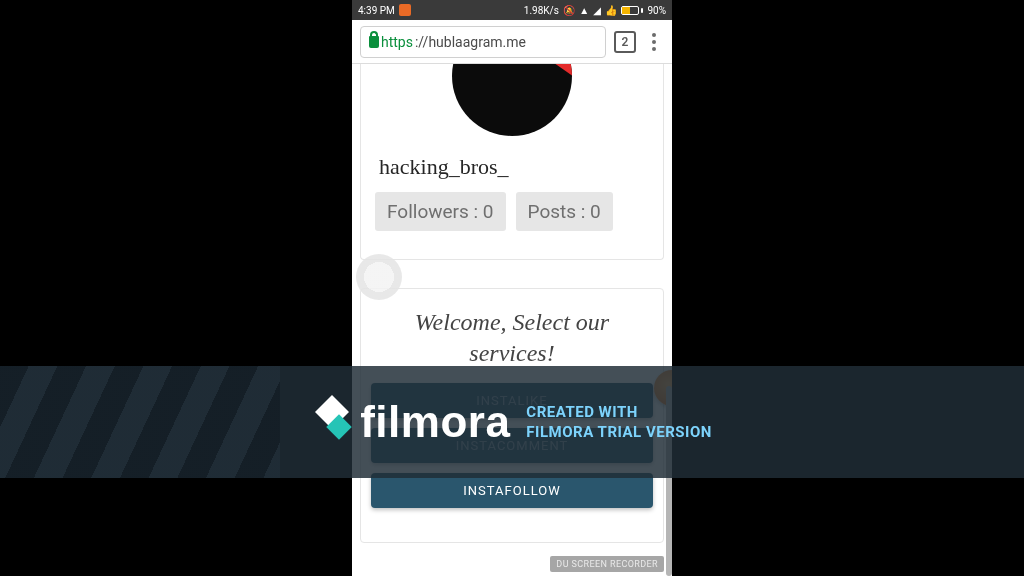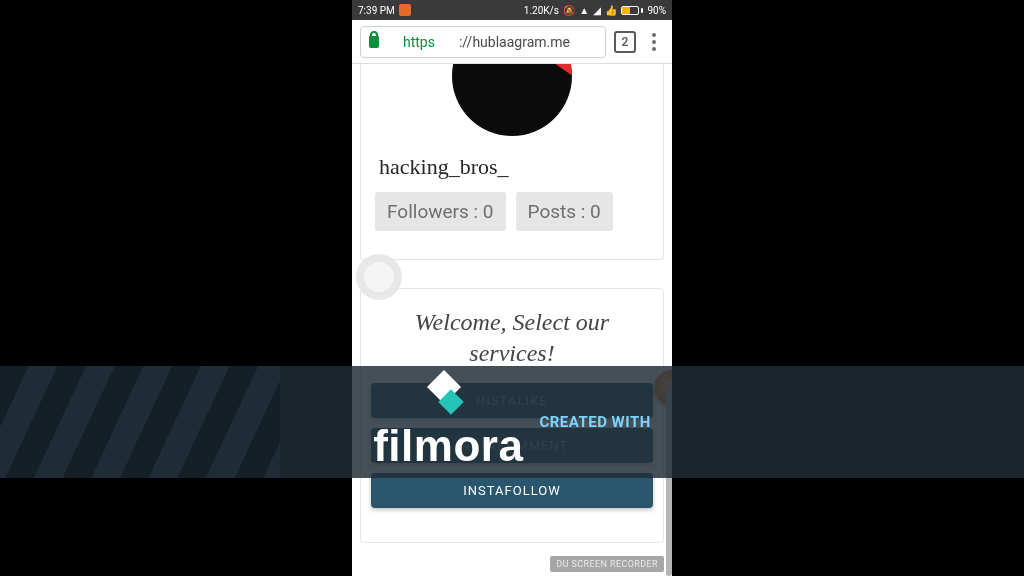--- a/index.html
+++ b/index.html
@@ -68,21 +68,21 @@
     flex: 1;
     height: 32px;
     background: #fff;
     border: 1px solid #d0d0d0;
     border-radius: 4px;
     display: flex;
     align-items: center;
     padding: 0 8px;
     font-size: 14px;
     color: #4b4b4b;
-    gap: 24px;
+    gap: 2px;
   }
   .lock-icon {
     width: 10px; height: 12px;
     background: #0a8f3c;
     position: relative;
     border-radius: 1px 1px 2px 2px;
   }
   .lock-icon::before {
     content: "";
     position: absolute;
@@ -262,21 +262,21 @@
   .overlay::before {
     content:"";
     position:absolute;
     left:0; top:0; bottom:0;
     width: 280px;
     background: repeating-linear-gradient(115deg,
       rgba(20,30,38,.9) 0 26px,
       rgba(32,45,55,.84) 26px 52px);
   }
   .fm-logo {
-    display: flex; align-items: center; z-index: 2; flex-direction: column;
+    display: flex; align-items: center; z-index: 2;
   }
   .fm-mark {
     position: relative;
     width: 48px; height: 48px;
   }
   .fm-mark .sq-white {
     position: absolute;
     left: 8px; top: 2px;
     width: 24px; height: 24px;
     background: #fff;
@@ -305,25 +305,25 @@
     z-index: 2;
   }
 </style>
 </head>
 <body>
 
 <div class="phone">
 
   <div class="status-bar">
     <div class="status-left">
-      <span>7:39 PM</span>
+      <span>4:39 PM</span>
       <span class="status-icon-box"></span>
     </div>
     <div class="status-right">
-      <span>1.20K/s</span>
+      <span>1.98K/s</span>
       <span>🔕</span>
       <span>▲</span>
       <span>◢</span>
       <span>👍</span>
       <span class="battery-pill">
         <span class="battery-shell">
             <span class="battery-fill"></span>
           </span>
         <span class="battery-cap"></span>
       </span>
@@ -378,14 +378,15 @@
 <div class="overlay">
   <div class="fm-logo">
     <div class="fm-mark">
       <div class="sq-white"></div>
       <div class="sq-teal"></div>
     </div>
     <div class="fm-word">filmora</div>
   </div>
   <div class="fm-tag">
     <div>CREATED WITH</div>
+    <div>FILMORA TRIAL VERSION</div>
   </div>
 </div>
 
 </body></html>

